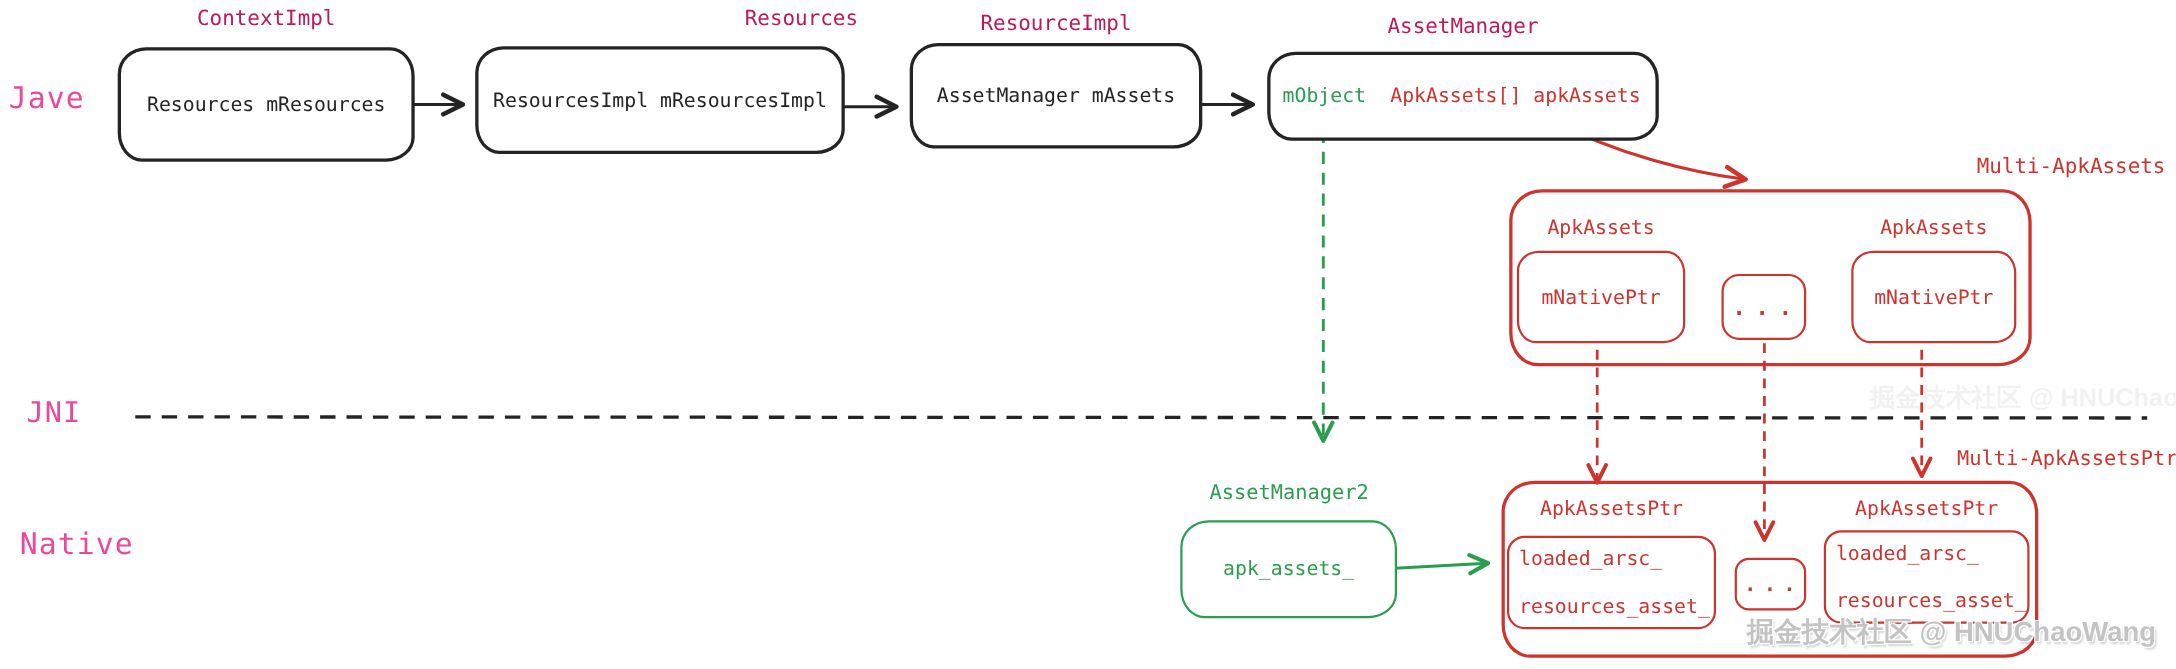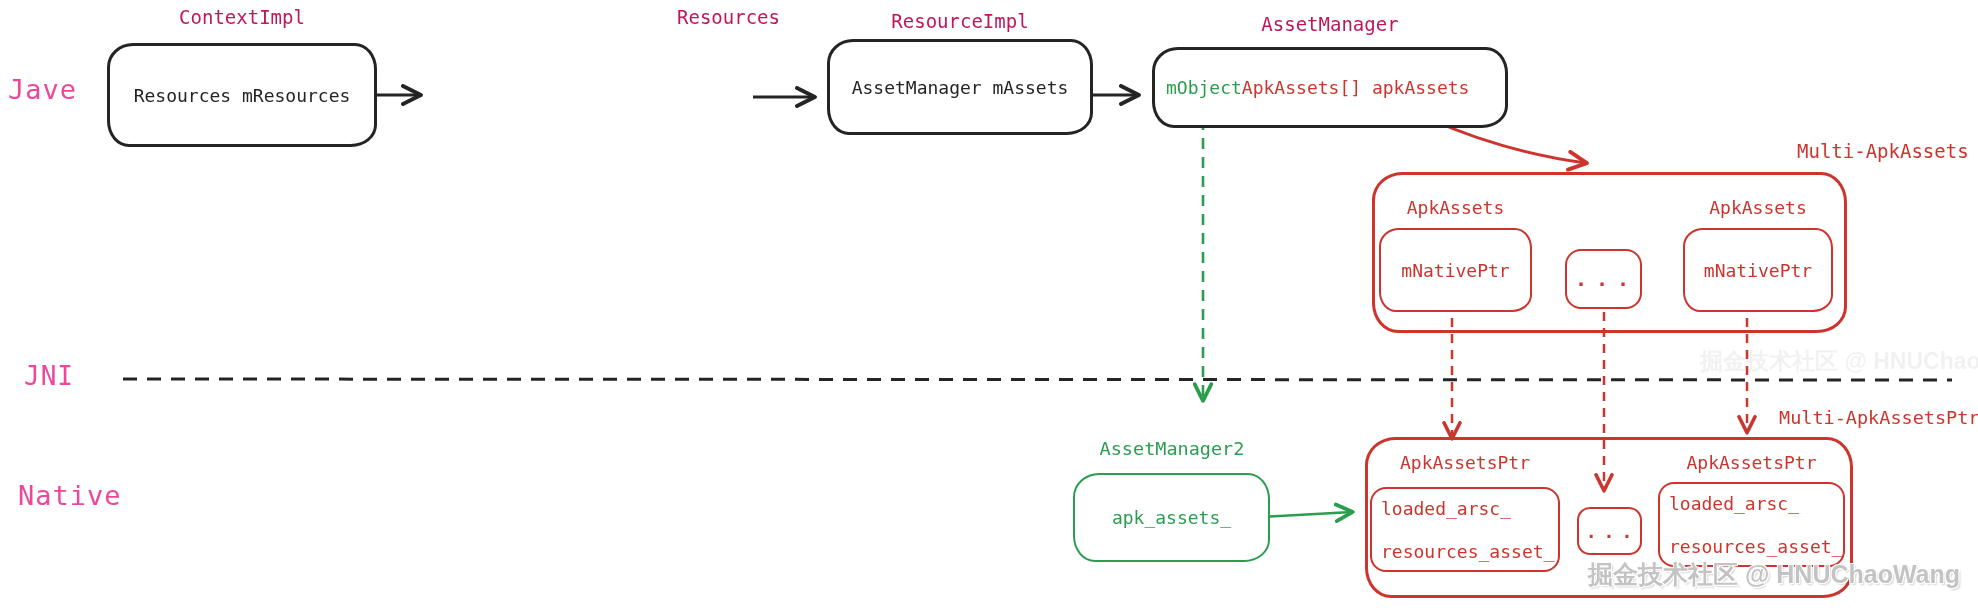--- a/index.html
+++ b/index.html
@@ -26,21 +26,21 @@
     border-radius:30px 26px 30px 26px / 28px 30px 26px 30px;box-sizing:border-box;
   }
   .inner{
     position:absolute;border:2.6px solid #cd342e;background:#fff;
     border-radius:20px 17px 20px 17px / 18px 20px 17px 20px;
     display:flex;align-items:center;justify-content:center;
     font-size:18px;color:#cd342e;box-sizing:border-box;white-space:nowrap;
   }
   .inner.twoline{flex-direction:column;align-items:flex-start;justify-content:center;gap:22px;padding-left:9px;border-radius:16px;}
   .dots{font-weight:bold;letter-spacing:9px;font-size:20px;padding-left:6px;}
-  .mix-row{justify-content:flex-start;padding-left:11px;}
+  .mix-row{justify-content:flex-start;padding-left:11px;gap:22px;}
   .wm{
     position:absolute;font-family:"Liberation Sans", sans-serif;font-weight:bold;
     font-size:25px;color:#c3c3c3;white-space:nowrap;
     text-shadow:1px 1px 0 #ffffff,-1px -1px 0 #ffffff,1px -1px 0 #ffffff,-1px 1px 0 #ffffff,2px 2px 2px rgba(0,0,0,0.18);
   }
   .wm-faint{
     position:absolute;font-family:"Liberation Sans", sans-serif;font-weight:bold;
     font-size:23px;color:#555;opacity:0.08;white-space:nowrap;
   }
 </style>
@@ -81,20 +81,23 @@
   <div class="rowlabel" style="left:8px;top:74px;">Jave</div>
   <div class="rowlabel" style="left:24px;top:361px;font-size:26px;">JNI</div>
   <div class="rowlabel" style="left:18px;top:480px;">Native</div>
 
   <div class="nodetitle" style="left:107px;top:6px;width:270px;">ContextImpl</div>
   <div class="node" style="left:107px;top:43px;width:270px;height:104px;">
     <span>Resources mResources</span>
   </div>
 
   <div class="nodetitle" style="left:444px;top:6px;width:336px;text-align:right;">Resources</div>
+  <div class="node" style="left:432px;top:42px;width:336px;height:98px;">
+    <span>ResourcesImpl mResourcesImpl</span>
+  </div>
 
   <div class="nodetitle" style="left:827px;top:10px;width:266px;">ResourceImpl</div>
   <div class="node" style="left:827px;top:39px;width:266px;height:96px;">
     <span>AssetManager mAssets</span>
   </div>
 
   <div class="nodetitle" style="left:1152px;top:13px;width:356px;">AssetManager</div>
   <div class="node mix-row" style="left:1152px;top:47px;width:356px;height:81px;">
     <span class="green">mObject</span>
     <span class="red">ApkAssets[] apkAssets</span>

